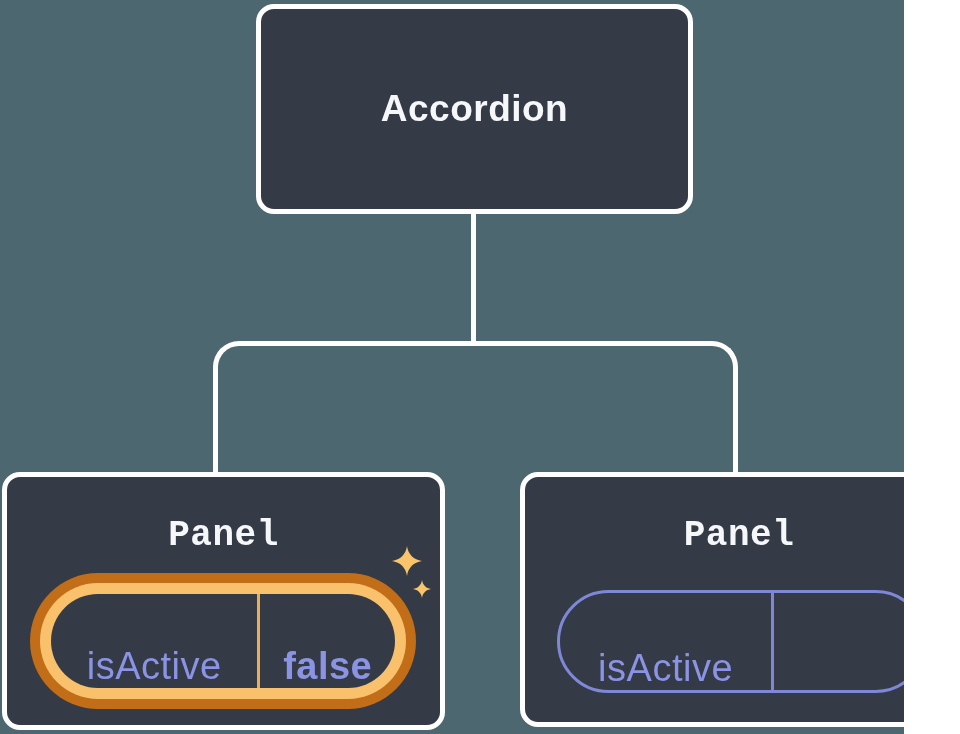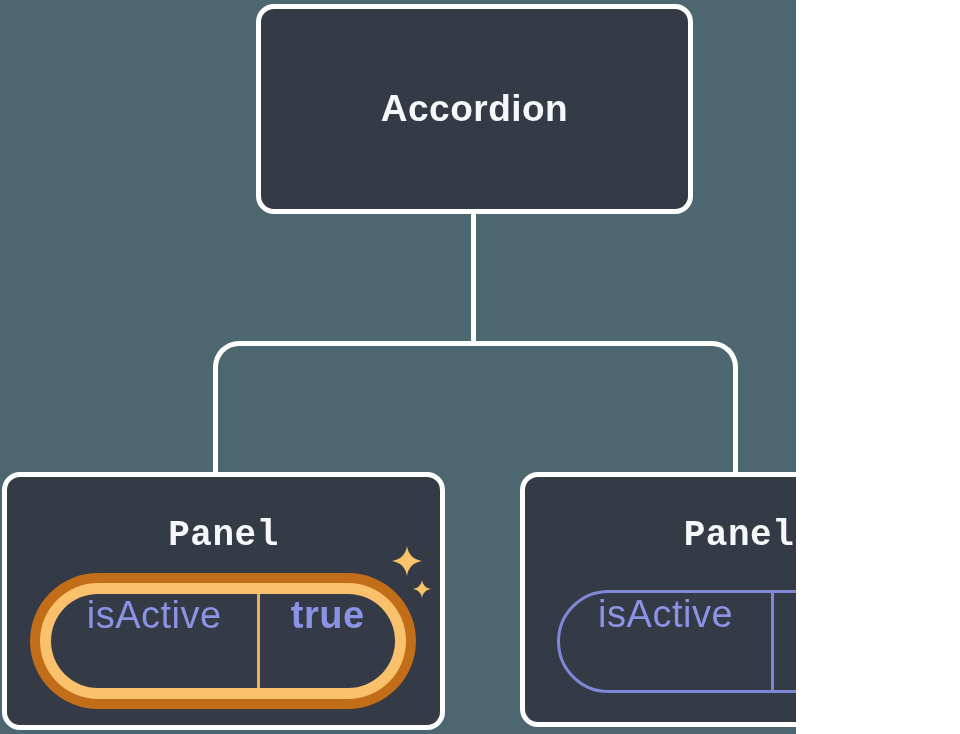--- a/index.html
+++ b/index.html
@@ -3,21 +3,21 @@
 <meta charset="utf-8">
 <style>
   html, body { margin: 0; padding: 0; }
   * { box-sizing: border-box; }
   body {
     font-family: "Liberation Sans", sans-serif;
     -webkit-font-smoothing: antialiased;
   }
   #canvas {
     position: relative;
-    width: 796px;
+    width: 904px;
     height: 734px;
     background: var(--background, #4c6770);
     overflow: hidden;
   }
 
   
   .stem {
     position: absolute;
     background: var(--connector, #ffffff);
   }
@@ -95,21 +95,21 @@
     background: var(--node-bg, #343a46);
     border-radius: 999px;
     display: flex;
     align-items: stretch;
     overflow: hidden;
   }
   .pill-core .pill-cell-name { flex: 0 0 60%; }
   .pill-core .pill-cell-value { flex: 1 1 auto; }
   .pill-cell {
     display: flex;
-    align-items: flex-start;
+    align-items: flex-end;
     justify-content: center;
   }
   .pill-divider-gold {
     flex: 0 0 3px;
     background: var(--highlight-divider, #ecae55);
   }
 
   
   .pill-plain {
     position: absolute;
@@ -162,21 +162,21 @@
     <div class="panel-title">Panel</div>
 
     <div class="pill-ring-outer">
       <div class="pill-ring-inner">
         <div class="pill-core">
           <div class="pill-cell pill-cell-name">
             <span class="prop-text">isActive</span>
           </div>
           <div class="pill-divider-gold"></div>
           <div class="pill-cell pill-cell-value">
-            <span class="prop-text bold">true</span>
+            <span class="prop-text bold">false</span>
           </div>
         </div>
       </div>
     </div>
   </div>
 
   <span class="sparkle sparkle-big">
     <svg viewBox="0 0 24 24" fill="currentColor" aria-hidden="true">
       <path d="M12 0 C12.9 6.6 17.4 11.1 24 12 C17.4 12.9 12.9 17.4 12 24 C11.1 17.4 6.6 12.9 0 12 C6.6 11.1 11.1 6.6 12 0 Z"></path>
     </svg>

